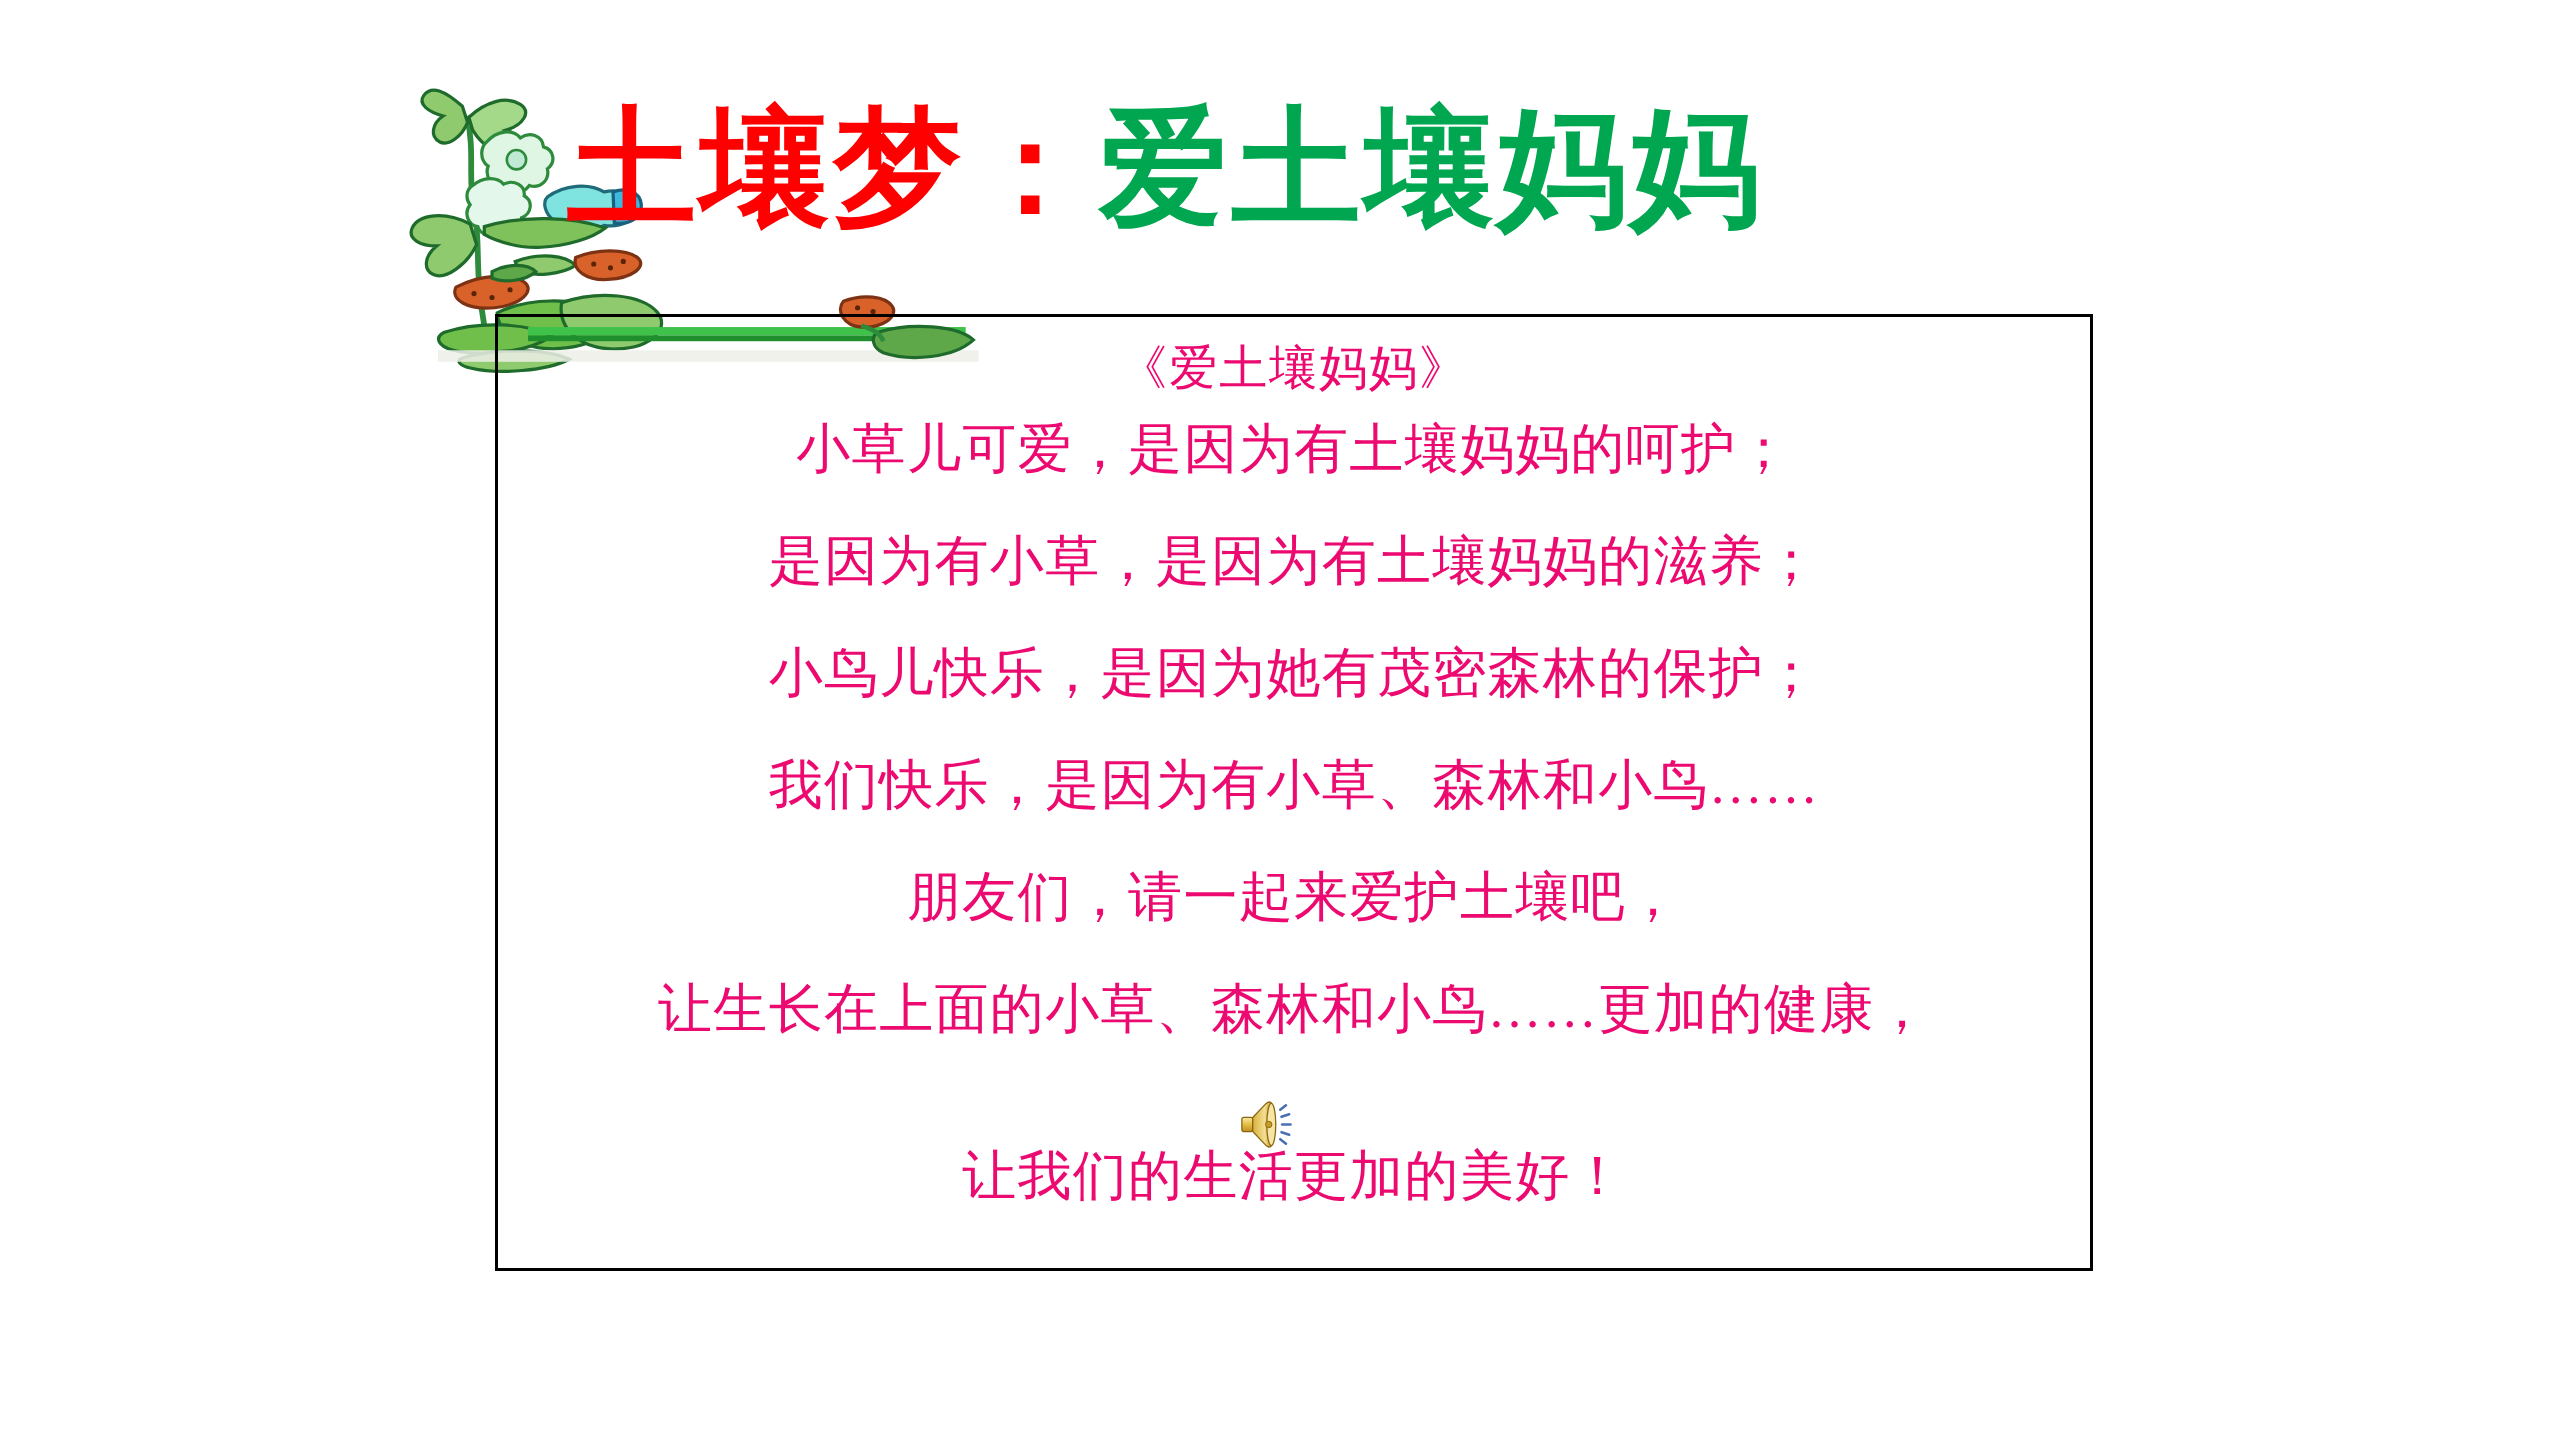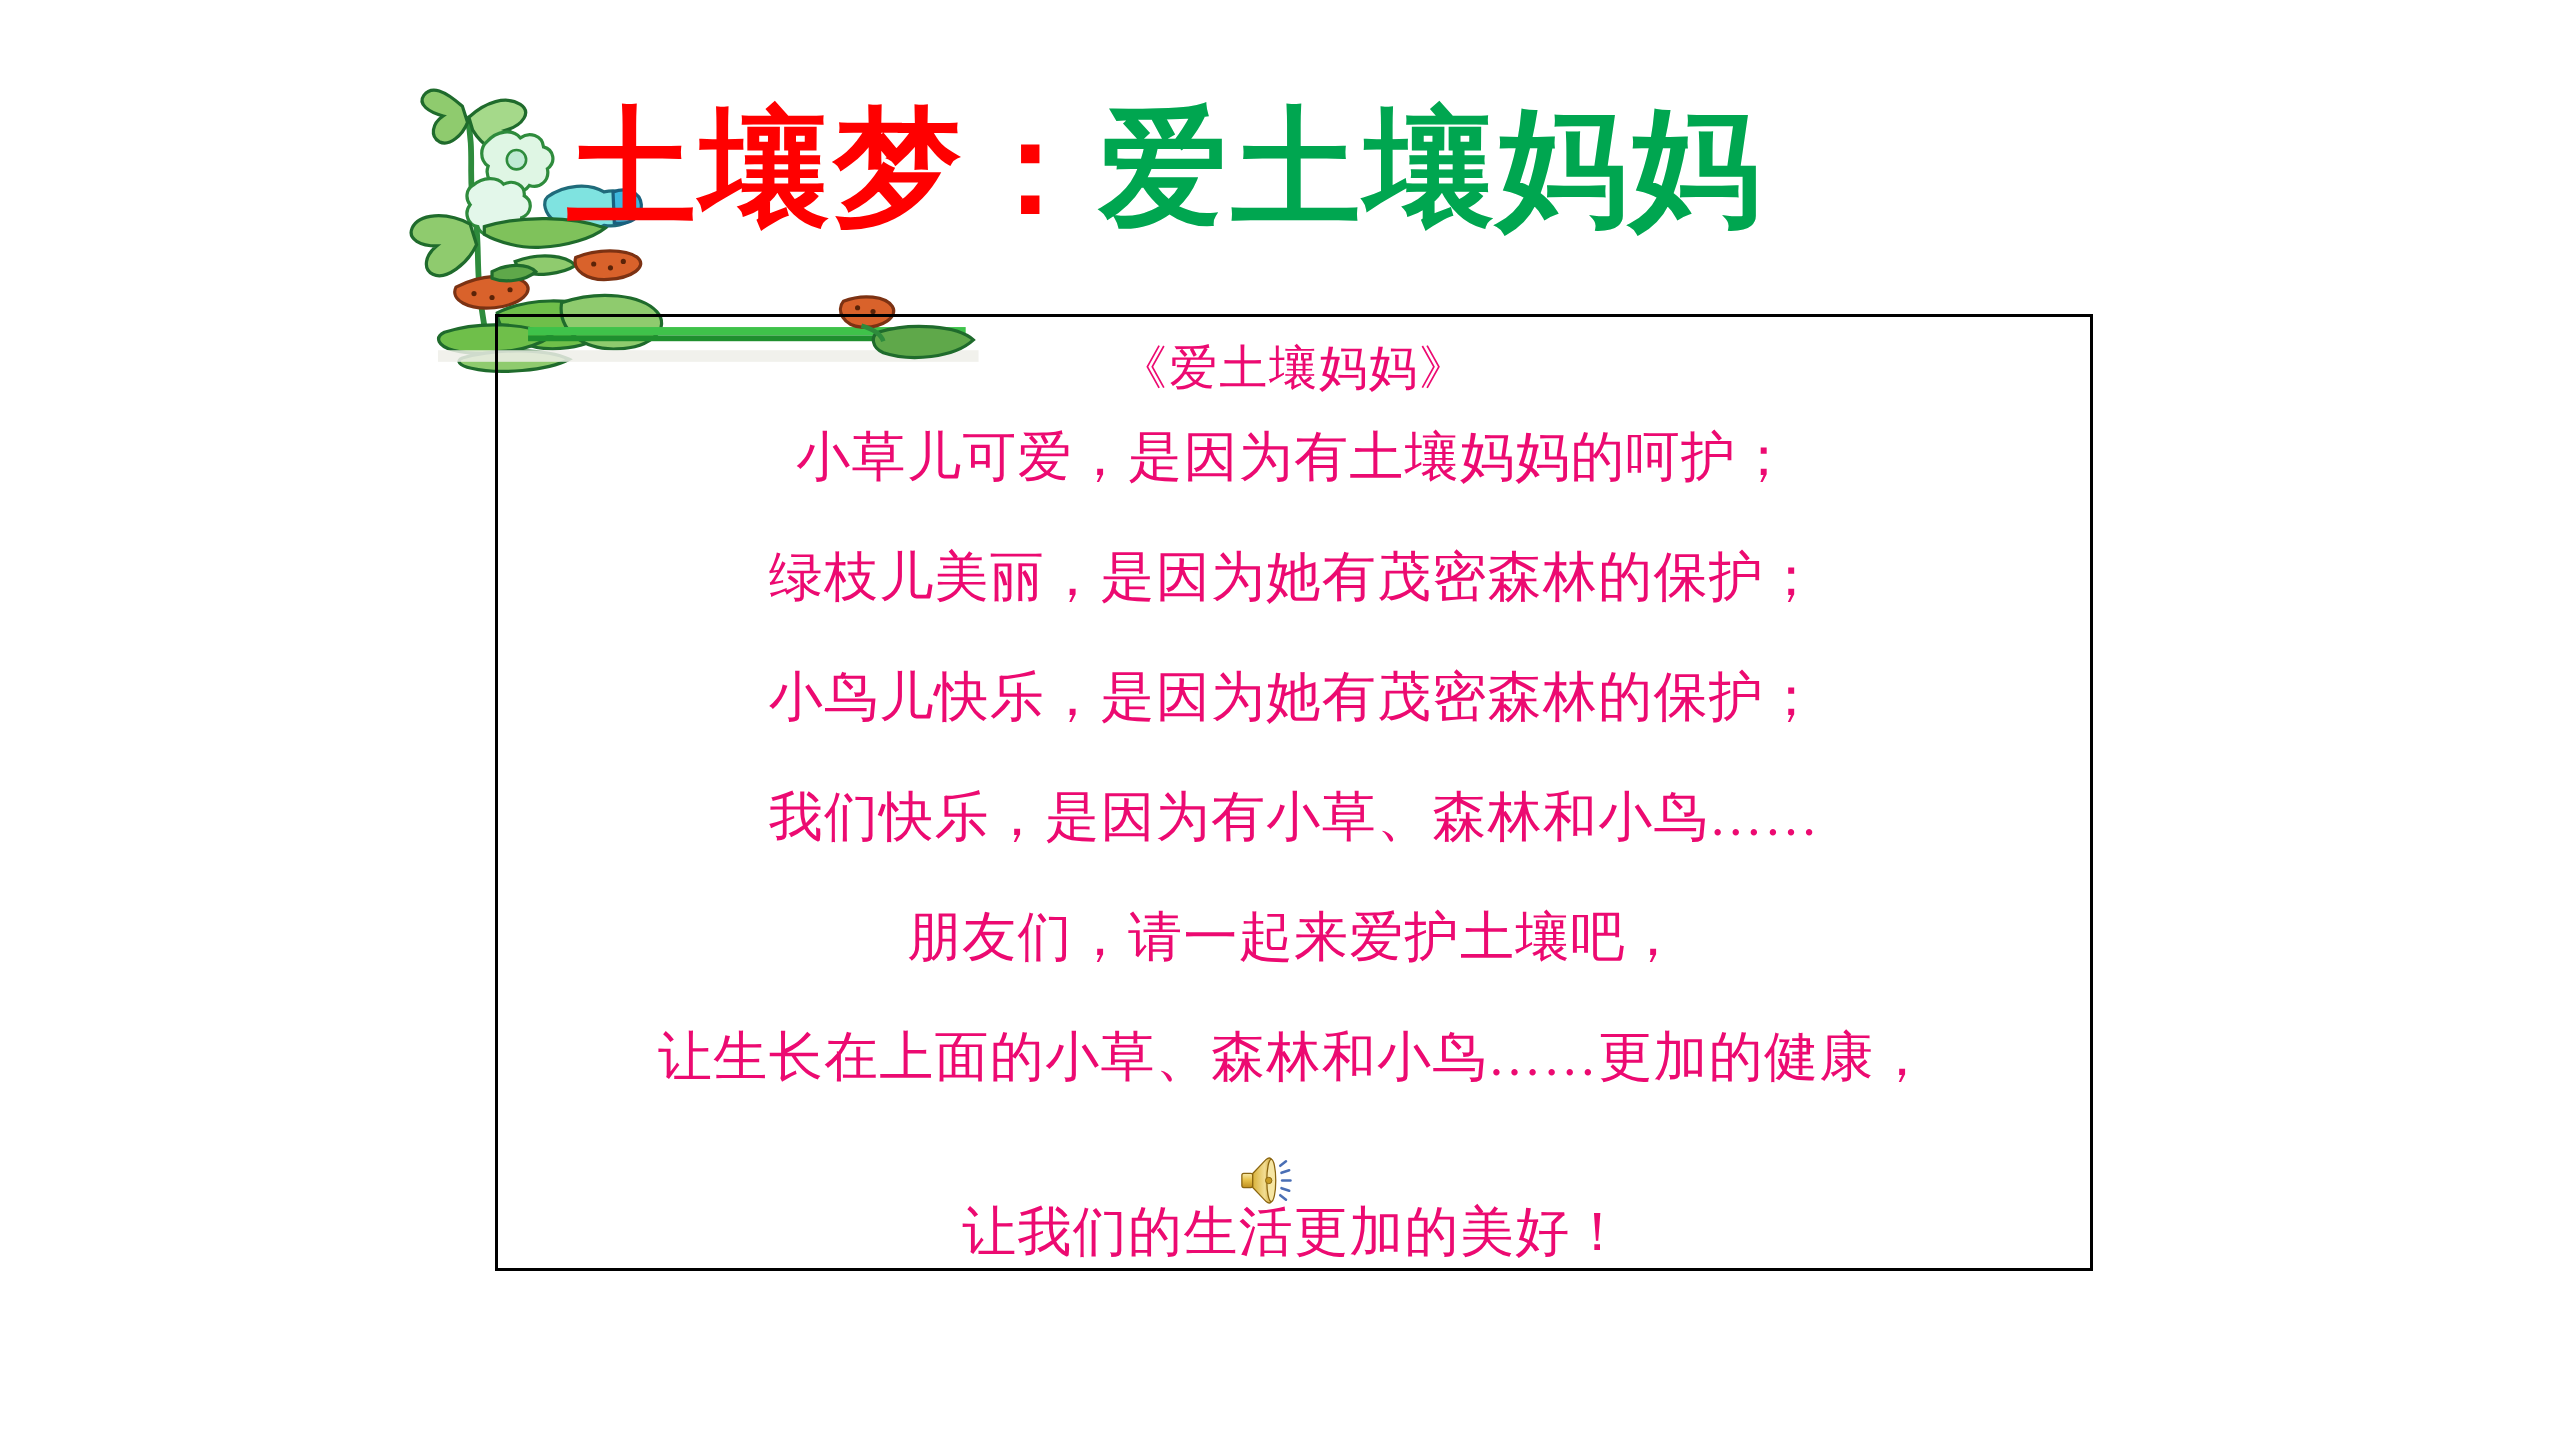--- a/index.html
+++ b/index.html
@@ -66,21 +66,20 @@
     position: absolute;
     left: 0; top: 0;
     width: 100%;
     height: 100%;
     display: flex;
     flex-direction: column;
     align-items: center;
     justify-content: flex-start;
     padding-top: 27px;
     box-sizing: border-box;
-    gap: 8px;
   }
 
   .poem-title {
     color: #EC0A71;
     font-size: 48px;
     line-height: 1.0;
     letter-spacing: 1.9px;
     white-space: nowrap;
     margin-bottom: 30px;
     font-family: "Liberation Sans", "DejaVu Sans", sans-serif;
@@ -188,21 +187,21 @@
   <div id="poem-box">
     <div id="poem-inner">
 
       <div class="poem-title">《爱土壤妈妈》</div>
 
       <div class="poem-line">
         <span>小草儿可爱，是因为有土壤妈妈的呵护；</span>
       </div>
 
       <div class="poem-line">
-        <span>绿枝儿美丽，是因为她有茂密森林的保护；</span>
+        <span>是因为有小草，是因为有土壤妈妈的滋养；</span>
       </div>
 
       <div class="poem-line">
         <span>小鸟儿快乐，是因为她有茂密森林的保护；</span>
       </div>
 
       <div class="poem-line">
         <span>我们快乐，是因为有小草、森林和小鸟……</span>
       </div>
 

